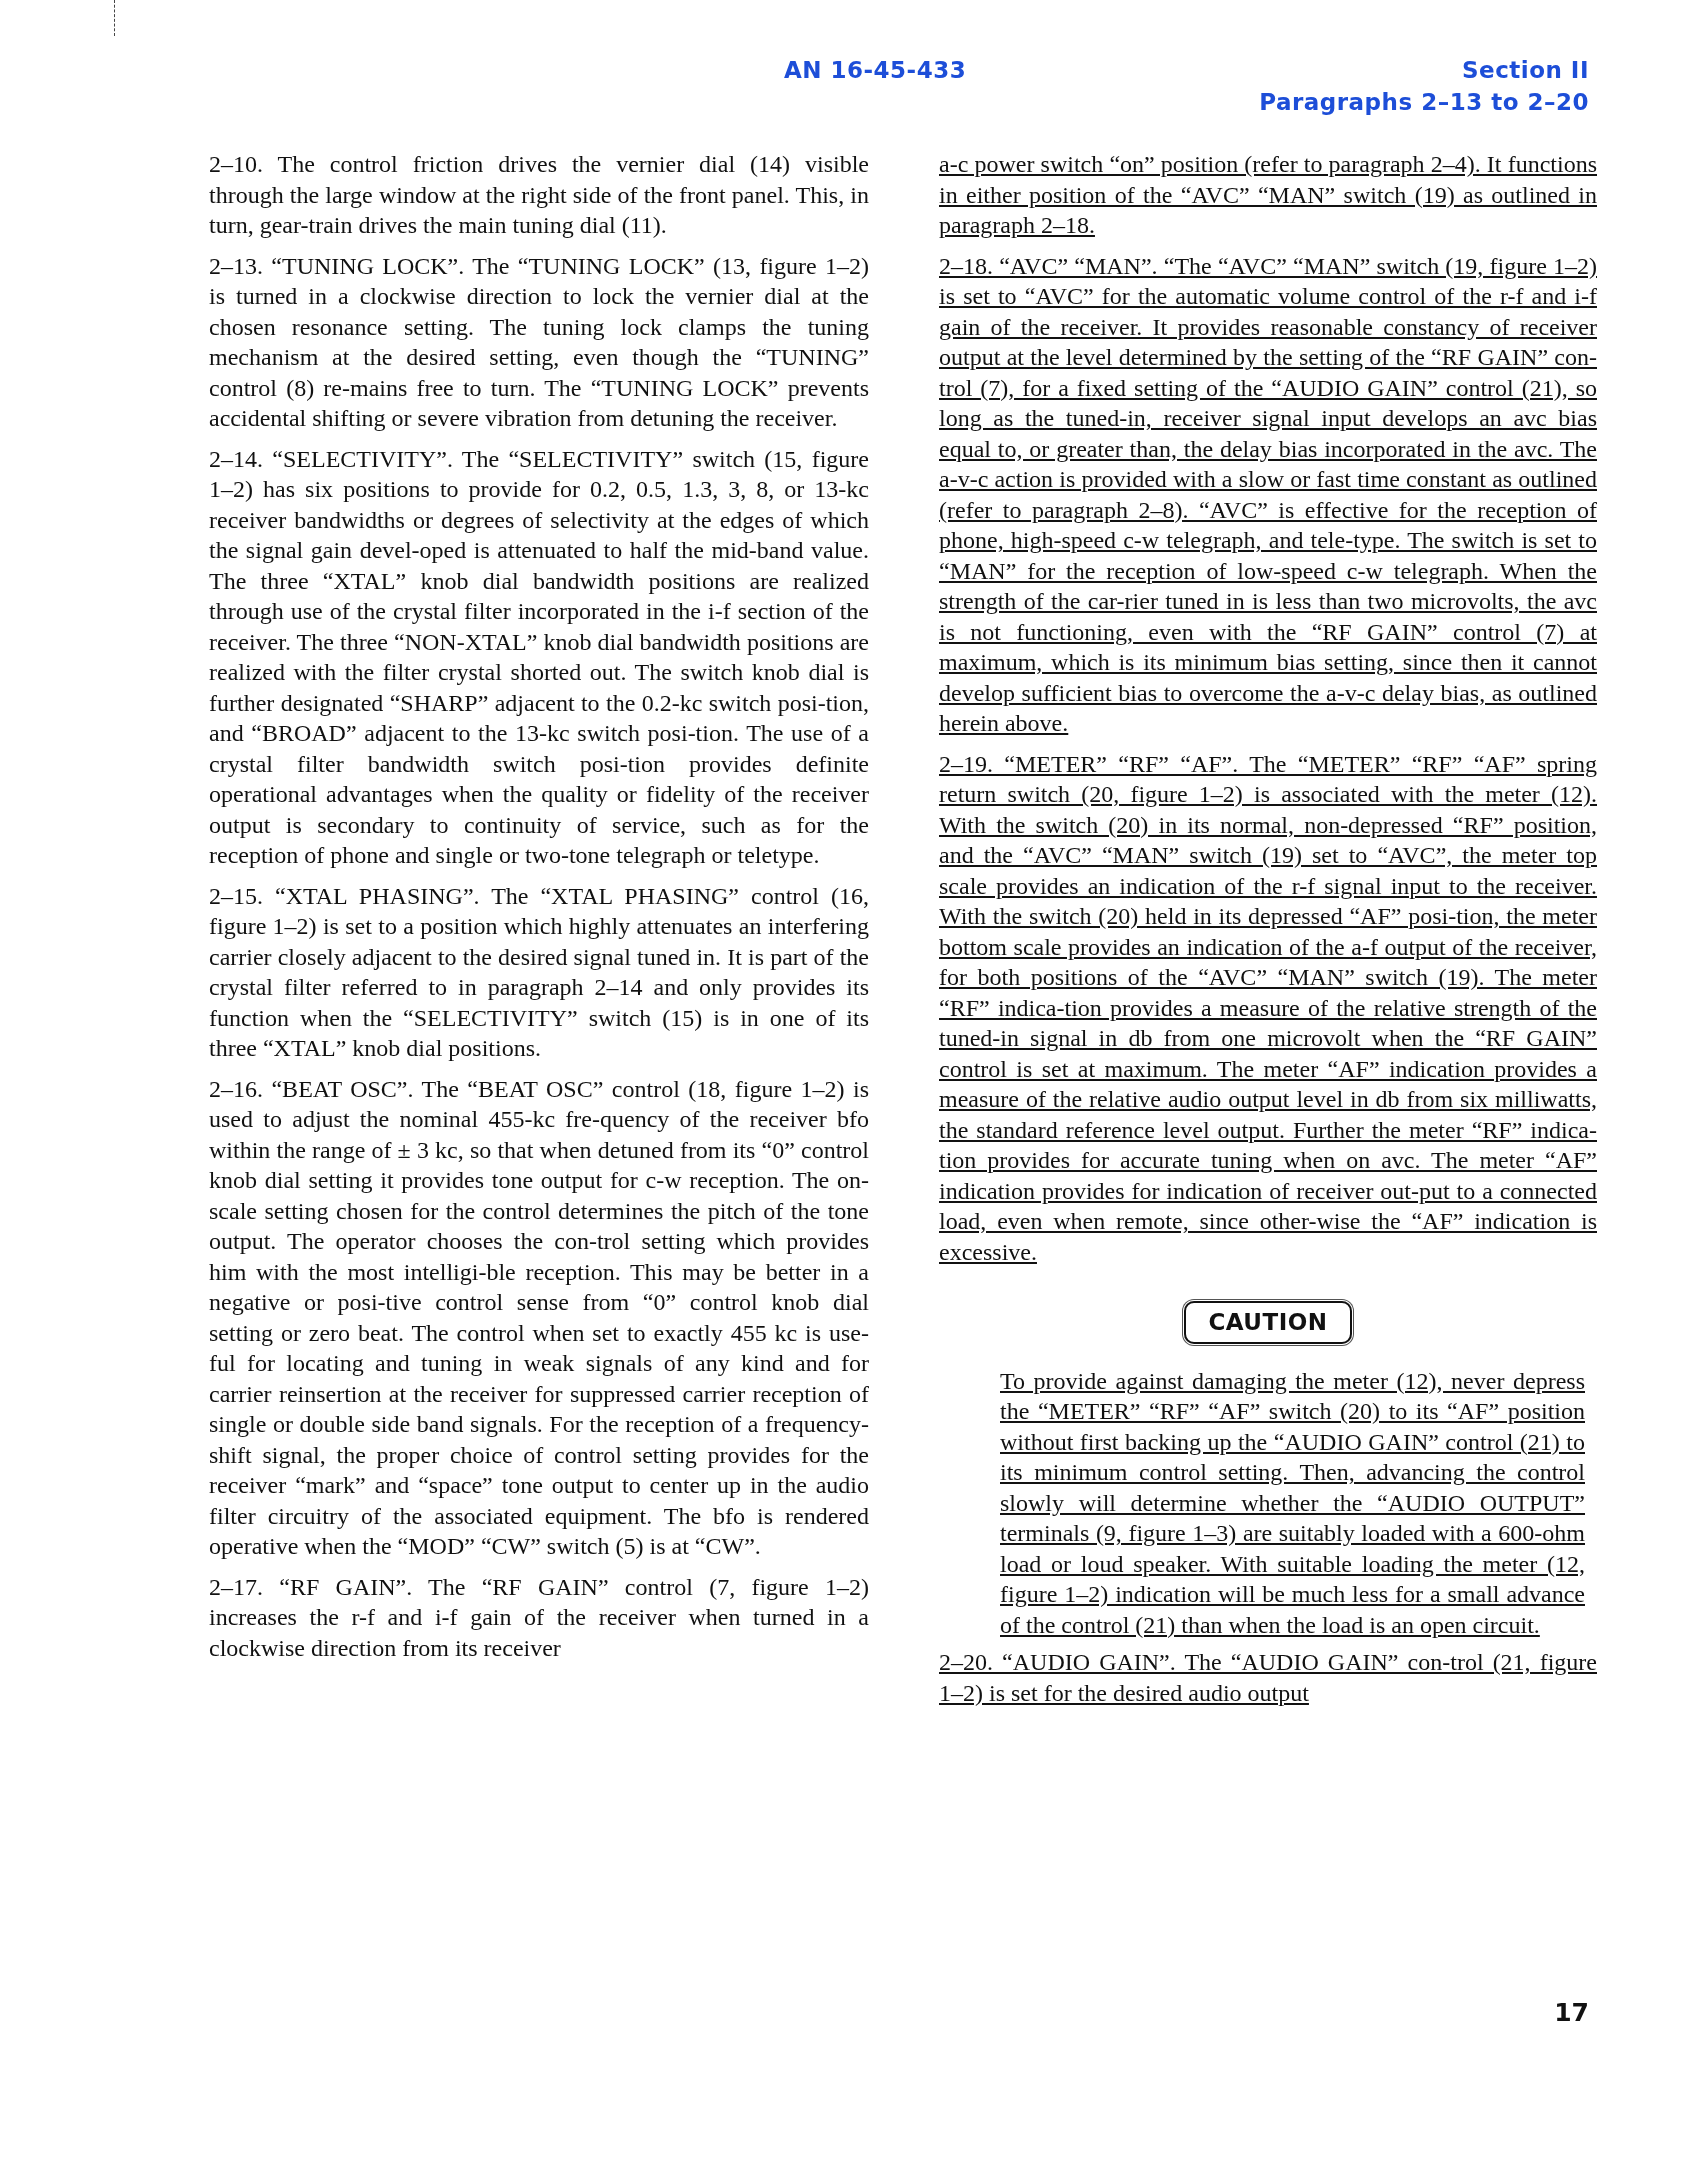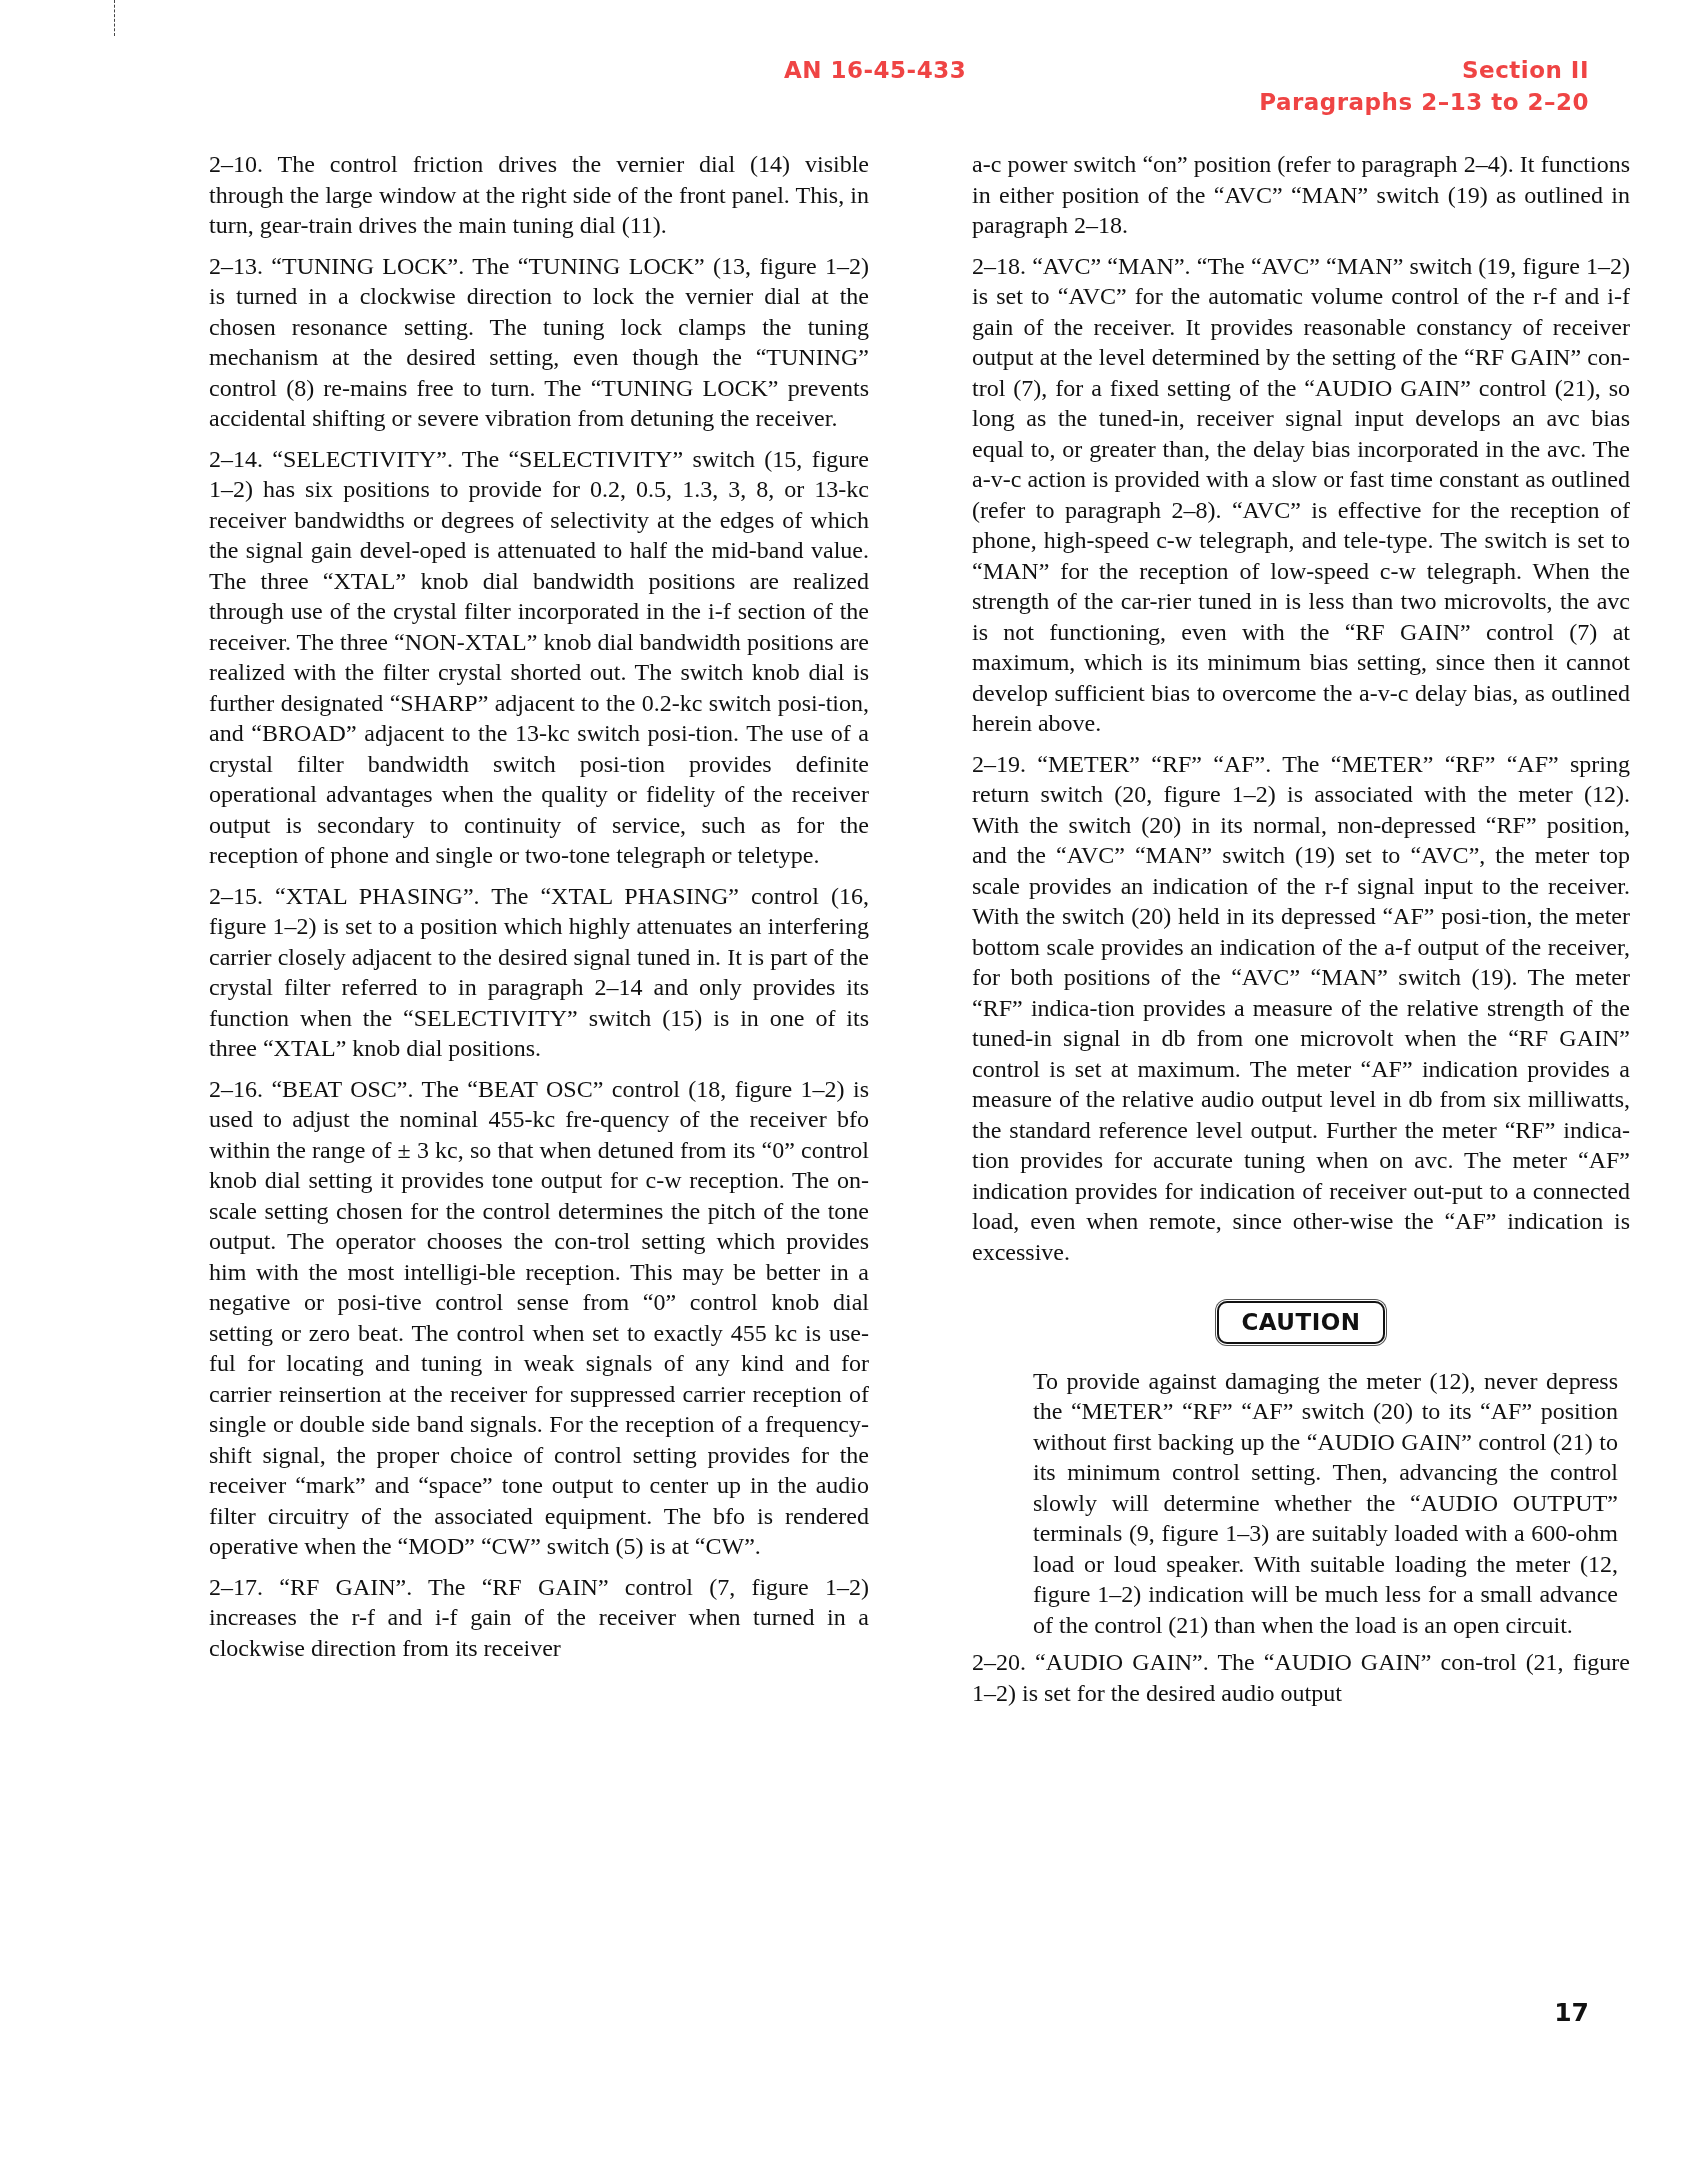--- a/index.html
+++ b/index.html
@@ -1,24 +1,24 @@
 <!DOCTYPE html>
 <html><head>
 <meta charset="utf-8">
 <style>
   html, body { margin: 0; padding: 0; background: #ffffff; }
   body { width: 1683px; height: 2173px; position: relative; overflow: hidden; color: #111; }
-  .hdr { position: absolute; font-family: "DejaVu Sans", sans-serif; font-weight: bold; color: #ef4444; font-size: 23px; letter-spacing: 0.5px; }
+  .hdr { position: absolute; font-family: "DejaVu Sans", sans-serif; font-weight: bold; color: #1d4ed8; font-size: 23px; letter-spacing: 0.5px; }
   #doc-id { left: 784px; top: 57px; }
   #section { right: 94px; top: 57px; text-align: right; }
   #paras { right: 94px; top: 89px; }
   .col { position: absolute; top: 149px; font-family: "Liberation Serif", serif; font-size: 24px; line-height: 30.5px; text-align: justify; hyphens: manual; }
   .col p { margin: 0 0 10px 0; }
   #left-col { left: 209px; width: 660px; }
-  #right-col { left: 972px; width: 658px; }
+  #right-col { left: 939px; width: 658px; text-decoration: underline; }
   .caution-wrap { text-align: center; margin: 34px 0 22px 0; }
   .caution-box { display: inline-block; border: 2px solid #111; border-radius: 10px; padding: 4px 22px; font-family: "DejaVu Sans", sans-serif; font-weight: bold; font-size: 23px; letter-spacing: 0.5px; box-shadow: 0 0 0 1px #fff, 0 0 0 2px #555; }
   .caution-body { margin: 0 12px 0 61px !important; }
   #page-number { position: absolute; right: 94px; top: 1998px; font-family: "DejaVu Sans", sans-serif; font-weight: bold; font-size: 25px; }
   .edge-mark { position: absolute; left: 114px; top: 0; width: 1px; height: 36px; border-left: 1px dashed #444; }
 </style>
 </head>
 <body>
 
 <div class="edge-mark"></div>

